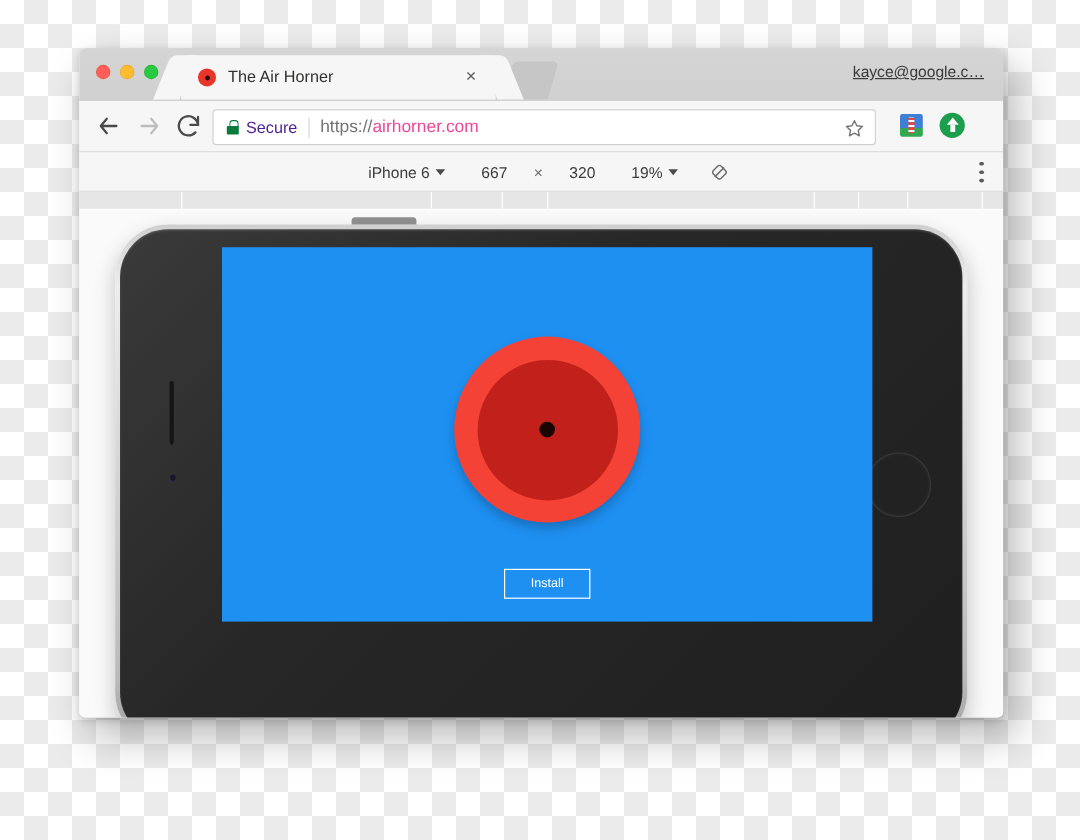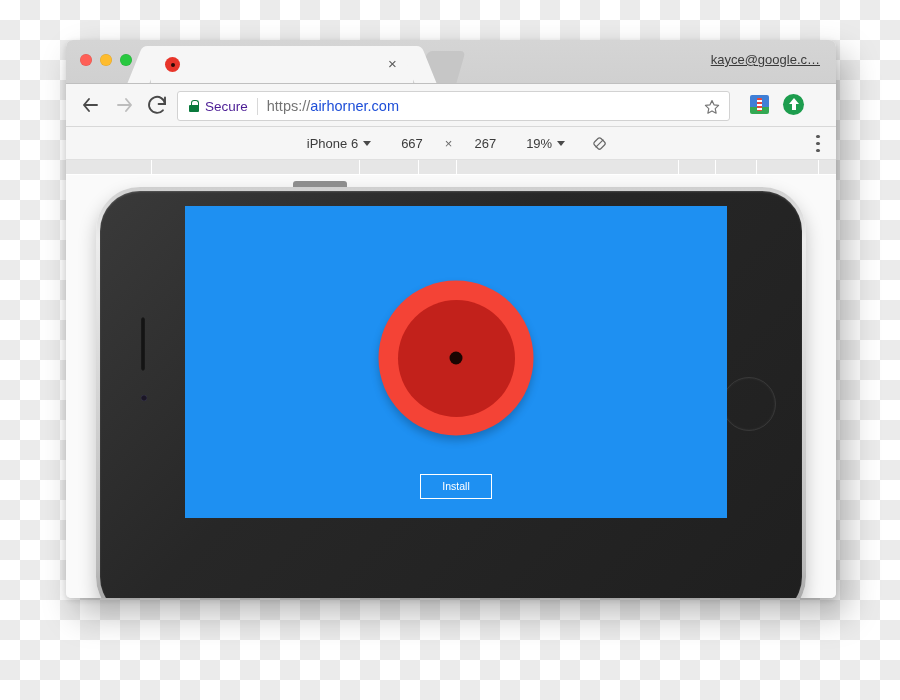--- a/index.html
+++ b/index.html
@@ -217,21 +217,21 @@
   }
   .omni-sep {
     margin: 0 9px;
     width: 1px;
     height: 17px;
     background: #d8d8d8;
     flex: none;
   }
   .url { font-size: 14.5px; white-space: nowrap; }
   .url .scheme { color: #737373; }
-  .url .host { color: #1d4ed8; }
+  .url .host { color: #ec4899; }
   .star-icon {
     position: absolute;
     right: 8px;
     top: 6px;
     width: 18px;
     height: 18px;
     color: #777;
   }
   .ext-lighthouse {
     position: absolute;
@@ -503,20 +503,21 @@
     <div class="traffic-lights">
       <span class="light red"></span>
       <span class="light yellow"></span>
       <span class="light green"></span>
     </div>
 
     <div class="tab">
       <span class="tab-favicon">
           <i></i>
         </span>
+      <span class="tab-title">The Air Horner</span>
       <span class="tab-close">×</span>
     </div>
 
     <div class="new-tab-ghost"></div>
 
     <div class="account-label">kayce@google.c…</div>
   </div>
 
   <div class="toolbar">
 
@@ -568,21 +569,21 @@
 
   <div class="device-bar">
 
     <span class="dev-item">
       <span>iPhone 6</span>
       <span class="caret"></span>
     </span>
 
     <span class="dev-item">667</span>
     <span class="dim-x">×</span>
-    <span class="dev-item">267</span>
+    <span class="dev-item">320</span>
 
     <span class="dev-item">
       <span>19%</span>
       <span class="caret"></span>
     </span>
 
     <span class="rotate-icon">
       <svg viewBox="0 0 24 24" width="17" height="17" fill="none" stroke="#6a6a6a" stroke-width="1.7">
         <rect x="5.5" y="5.5" width="13" height="13" rx="3" transform="rotate(45 12 12)"></rect>
         <path d="M6.5 17.5L17.5 6.5"></path>

